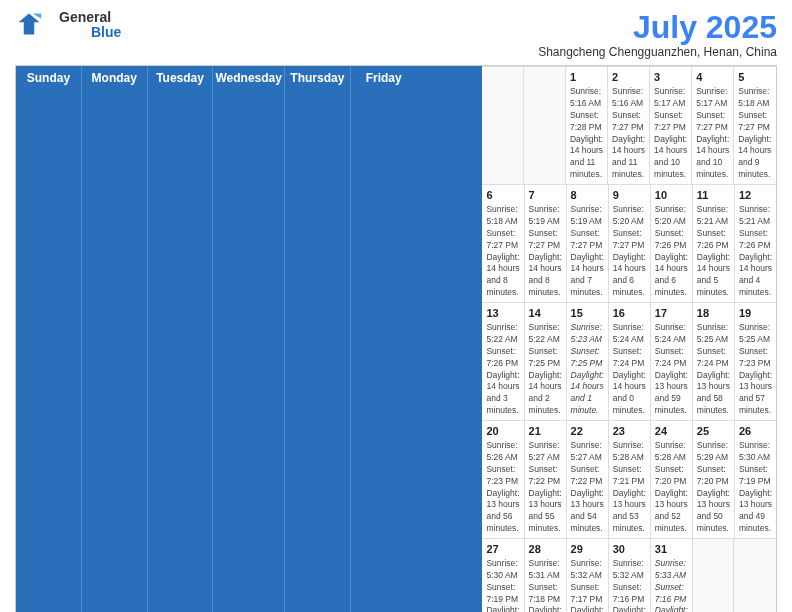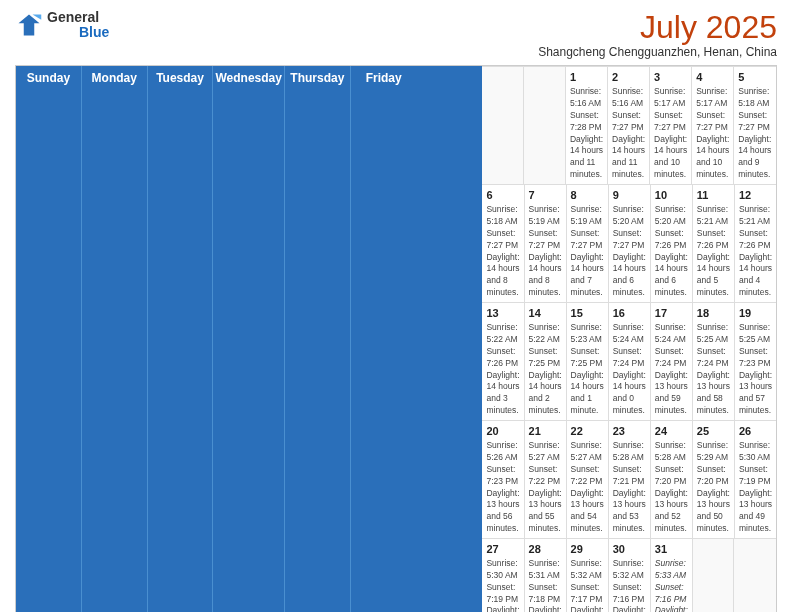--- a/index.html
+++ b/index.html
@@ -18,39 +18,39 @@
       flex-direction: column;
     }
     .header {
       display: flex;
       align-items: flex-start;
       justify-content: space-between;
       margin-bottom: 6px;
     }
     .logo {
       display: flex;
-      align-items: center;
-      gap: 4px;
+      align-items: flex-start;
+      gap: 16px;
     }
     .logo-text {
       font-size: 15px;
       font-weight: bold;
       line-height: 1.2;
     }
     .logo-icon {
       width: 28px;
       height: 28px;
     }
     .title-block {
       text-align: right;
     }
     .title-block .month-year {
       font-size: 32px;
-      font-weight: normal;
-      color: #c2410c;
+      font-weight: bold;
+      color: #3b82f6;
       line-height: 1.1;
     }
     .title-block .location {
       font-size: 12px;
       color: #333;
       font-weight: 500;
     }
     .calendar {
       flex: 1;
       display: flex;
@@ -222,21 +222,21 @@
 Daylight: 14 hours and 3 minutes.</div>
           </div>
           <div class="cal-cell">
             <span class="day-num">14</span>
             <div class="info" style="white-space: pre-line;">Sunrise: 5:22 AM
 Sunset: 7:25 PM
 Daylight: 14 hours and 2 minutes.</div>
           </div>
           <div class="cal-cell">
             <span class="day-num">15</span>
-            <div class="info" style="white-space: pre-line;">Sunrise: 5:23 AM
+            <div class="info" style="white-space: pre-line; font-style: italic;">Sunrise: 5:23 AM
 Sunset: 7:25 PM
 Daylight: 14 hours and 1 minute.</div>
           </div>
           <div class="cal-cell">
             <span class="day-num">16</span>
             <div class="info" style="white-space: pre-line;">Sunrise: 5:24 AM
 Sunset: 7:24 PM
 Daylight: 14 hours and 0 minutes.</div>
           </div>
           <div class="cal-cell">

